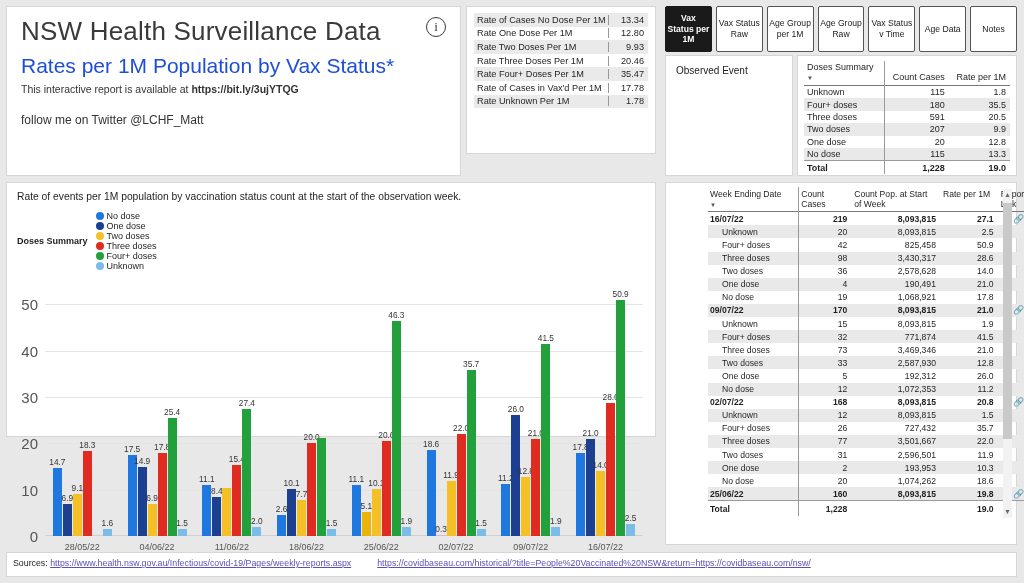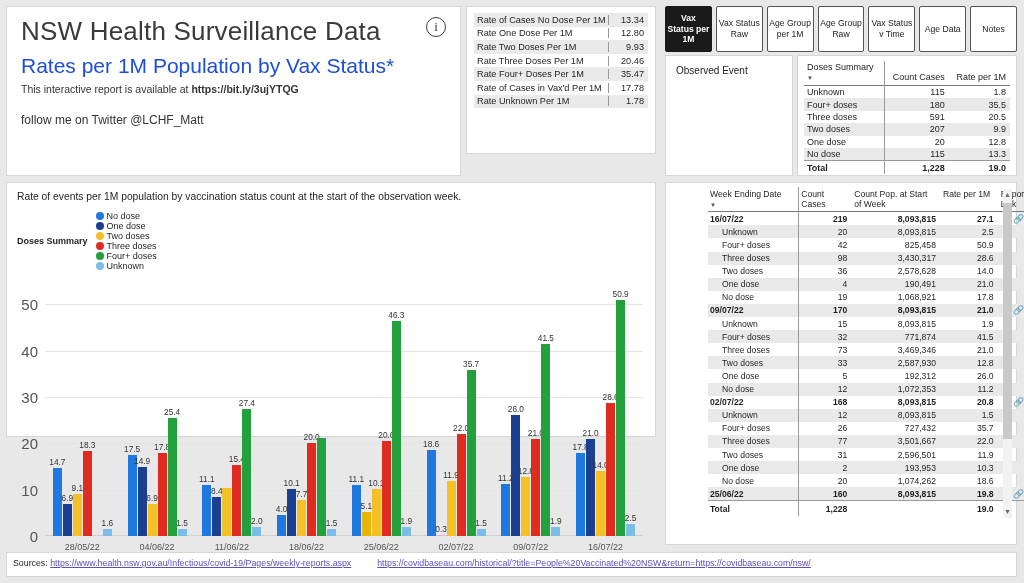--- a/index.html
+++ b/index.html
@@ -328,21 +328,21 @@
           </div>
           <div class="bar" style="height: 127.036px; background: rgb(34, 160, 60);">
             <span class="bl">27.4</span>
           </div>
           <div class="bar" style="height: 9.27273px; background: rgb(124, 188, 232);">
             <span class="bl">2.0</span>
           </div>
         </div>
         <div class="group">
           <div class="bar" style="height: 21.3273px; background: rgb(31, 119, 224);">
-            <span class="bl">4.0</span>
+            <span class="bl">2.6</span>
           </div>
           <div class="bar" style="height: 46.8273px; background: rgb(28, 63, 143);">
             <span class="bl">10.1</span>
           </div>
           <div class="bar" style="height: 35.7px; background: rgb(245, 192, 38);">
             <span class="bl">7.7</span>
           </div>
           <div class="bar" style="height: 92.7273px; background: rgb(224, 43, 32);">
             <span class="bl">20.0</span>
           </div>

